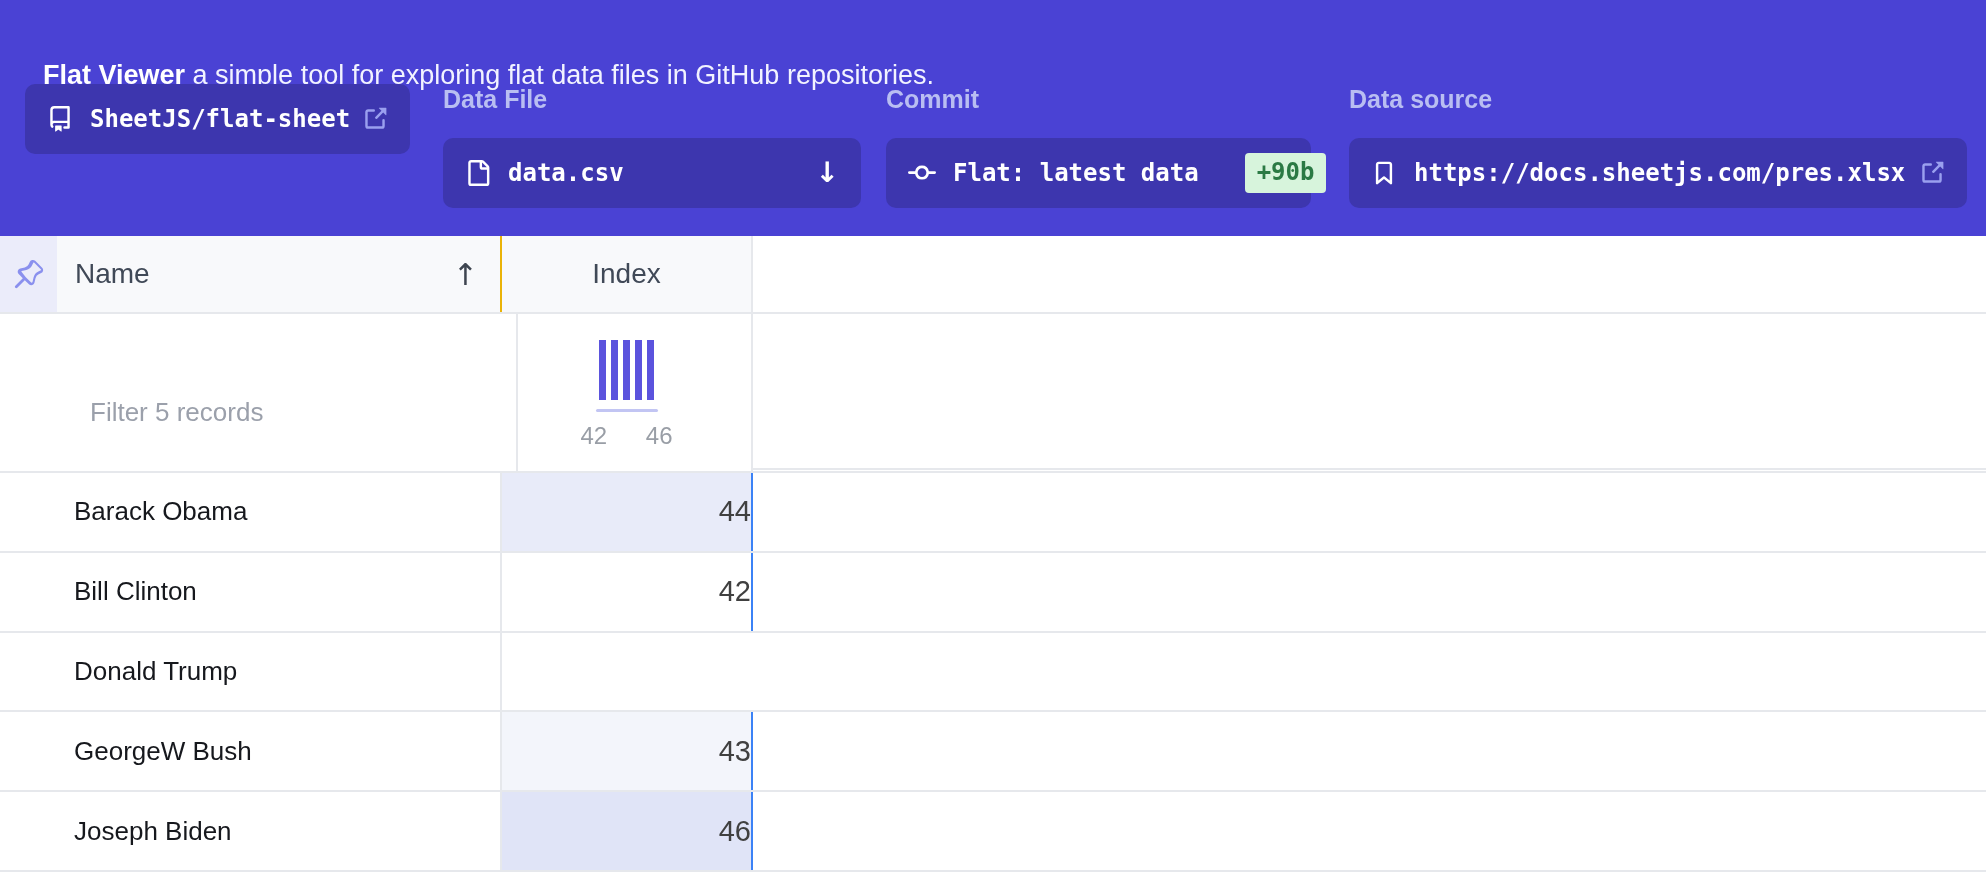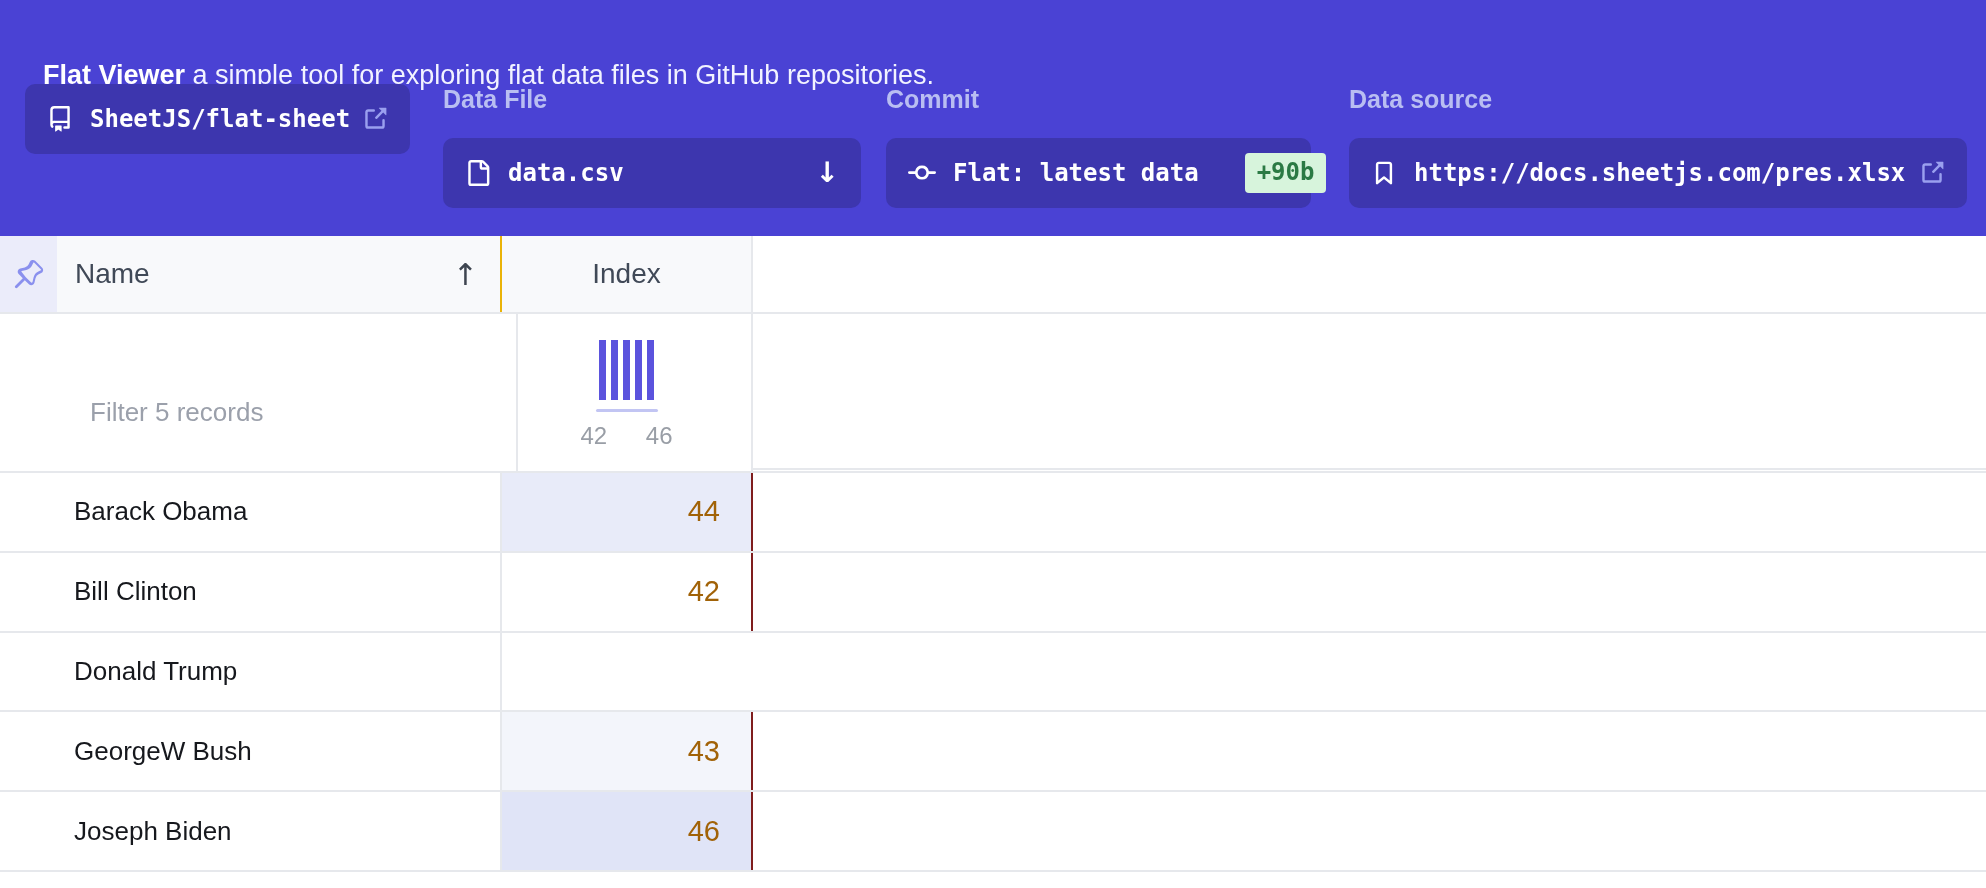--- a/index.html
+++ b/index.html
@@ -53,21 +53,21 @@
   .filter-index{position:absolute;left:502px;top:0;width:251px;height:157px;border-right:2px solid #e6e8ec;box-sizing:border-box;display:flex;flex-direction:column;align-items:center;padding-top:26px;cursor:pointer;}
   .hbars{display:flex;align-items:flex-end;gap:5px;height:60px;}
   .hbar{width:7px;height:60px;background:#5b53dd;}
   .hline{width:62px;height:3px;background:#c2c5f3;margin-top:9px;border-radius:2px;}
   .hlabels{width:92px;display:flex;justify-content:space-between;margin-top:10px;font-size:24px;color:#999ea6;}
   .blank-split{position:absolute;left:753px;top:154px;width:1233px;height:2px;background:#e6e8ec;}
   
   .rows{position:absolute;left:0;top:237px;width:1986px;}
   .row{position:relative;width:1986px;height:79.8px;border-bottom:2px solid #e6e8ec;box-sizing:border-box;background:#fff;}
   .cell-name{position:absolute;left:0;top:0;width:502px;height:100%;border-right:2px solid #e6e8ec;box-sizing:border-box;display:flex;align-items:center;padding-left:74px;font-size:26px;color:#16181d;}
-  .cell-index{position:absolute;left:502px;top:0;width:251px;height:100%;border-right:2px solid #7f1d1d;box-sizing:border-box;display:flex;align-items:center;justify-content:flex-end;padding-right:31px;font-size:29px;color:#a16207;}
+  .cell-index{position:absolute;left:502px;top:0;width:251px;height:100%;border-right:2px solid #3b82f6;box-sizing:border-box;display:flex;align-items:center;justify-content:flex-end;font-size:29px;color:#404040;}
   svg{display:block;}
 </style>
 </head>
 <body>
 
 <div id="app">
 
   <div class="topbar">
     <div class="brand">
       <span class="app-title">Flat Viewer</span>

